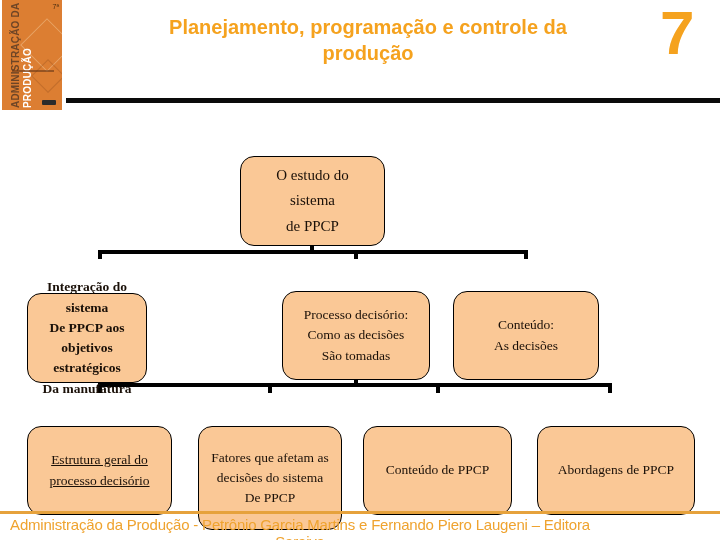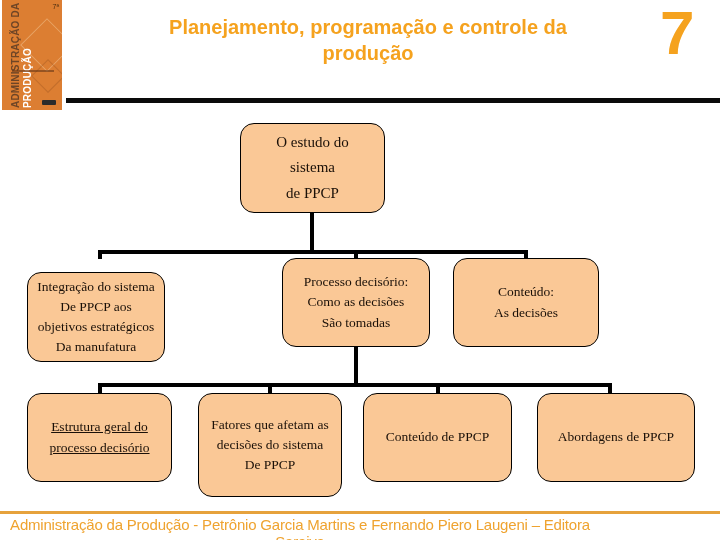--- a/index.html
+++ b/index.html
@@ -54,21 +54,21 @@
     position:absolute; left:66px; top:98px; width:654px; height:5px;
     background:#0a0a0a;
   }
 
   
   .node {
     position:absolute; background:#FAC896; border:1px solid #000000;
     border-radius:14px; display:flex; align-items:center; justify-content:center;
     text-align:center; color:#1a1008;
     font-family:"Liberation Serif", serif; font-size:13.5px; line-height:1.5;
-    padding:2px; box-sizing:border-box;
+    padding:2px; box-sizing:border-box;margin-top:33px;
   }
   .node .txt { white-space:pre-line; }
   .node.root { font-size:15px; line-height:1.7; }
   .conn { position:absolute; background:#000000; }
 
   
   .footer-rule {
     position:absolute; left:0; top:511px; width:720px; height:3px;
     background:#E6A23C;
   }
@@ -114,21 +114,21 @@
     <div class="conn" style="left:436px; top:383px; width:4px;  height:10px;"></div>
     <div class="conn" style="left:608px; top:383px; width:4px;  height:10px;"></div>
   </div>
 
   <div class="node root" style="left:240px; top:123px; width:145px; height:90px;">
     <span class="txt">O estudo do
 sistema
 de PPCP</span>
   </div>
 
-  <div class="node" style="left:27px;  top:272px; width:138px; height:90px;">
+  <div class="node" style="left:27px;  top:260px; width:120px; height:90px;font-weight:bold;">
     <span class="txt">Integração do sistema
 De PPCP aos
 objetivos estratégicos
 Da manufatura</span>
   </div>
   <div class="node" style="left:453px; top:258px; width:146px; height:89px;">
     <span class="txt">Conteúdo:
 As decisões</span>
   </div>
   <div class="node" style="left:282px; top:258px; width:148px; height:89px;">

